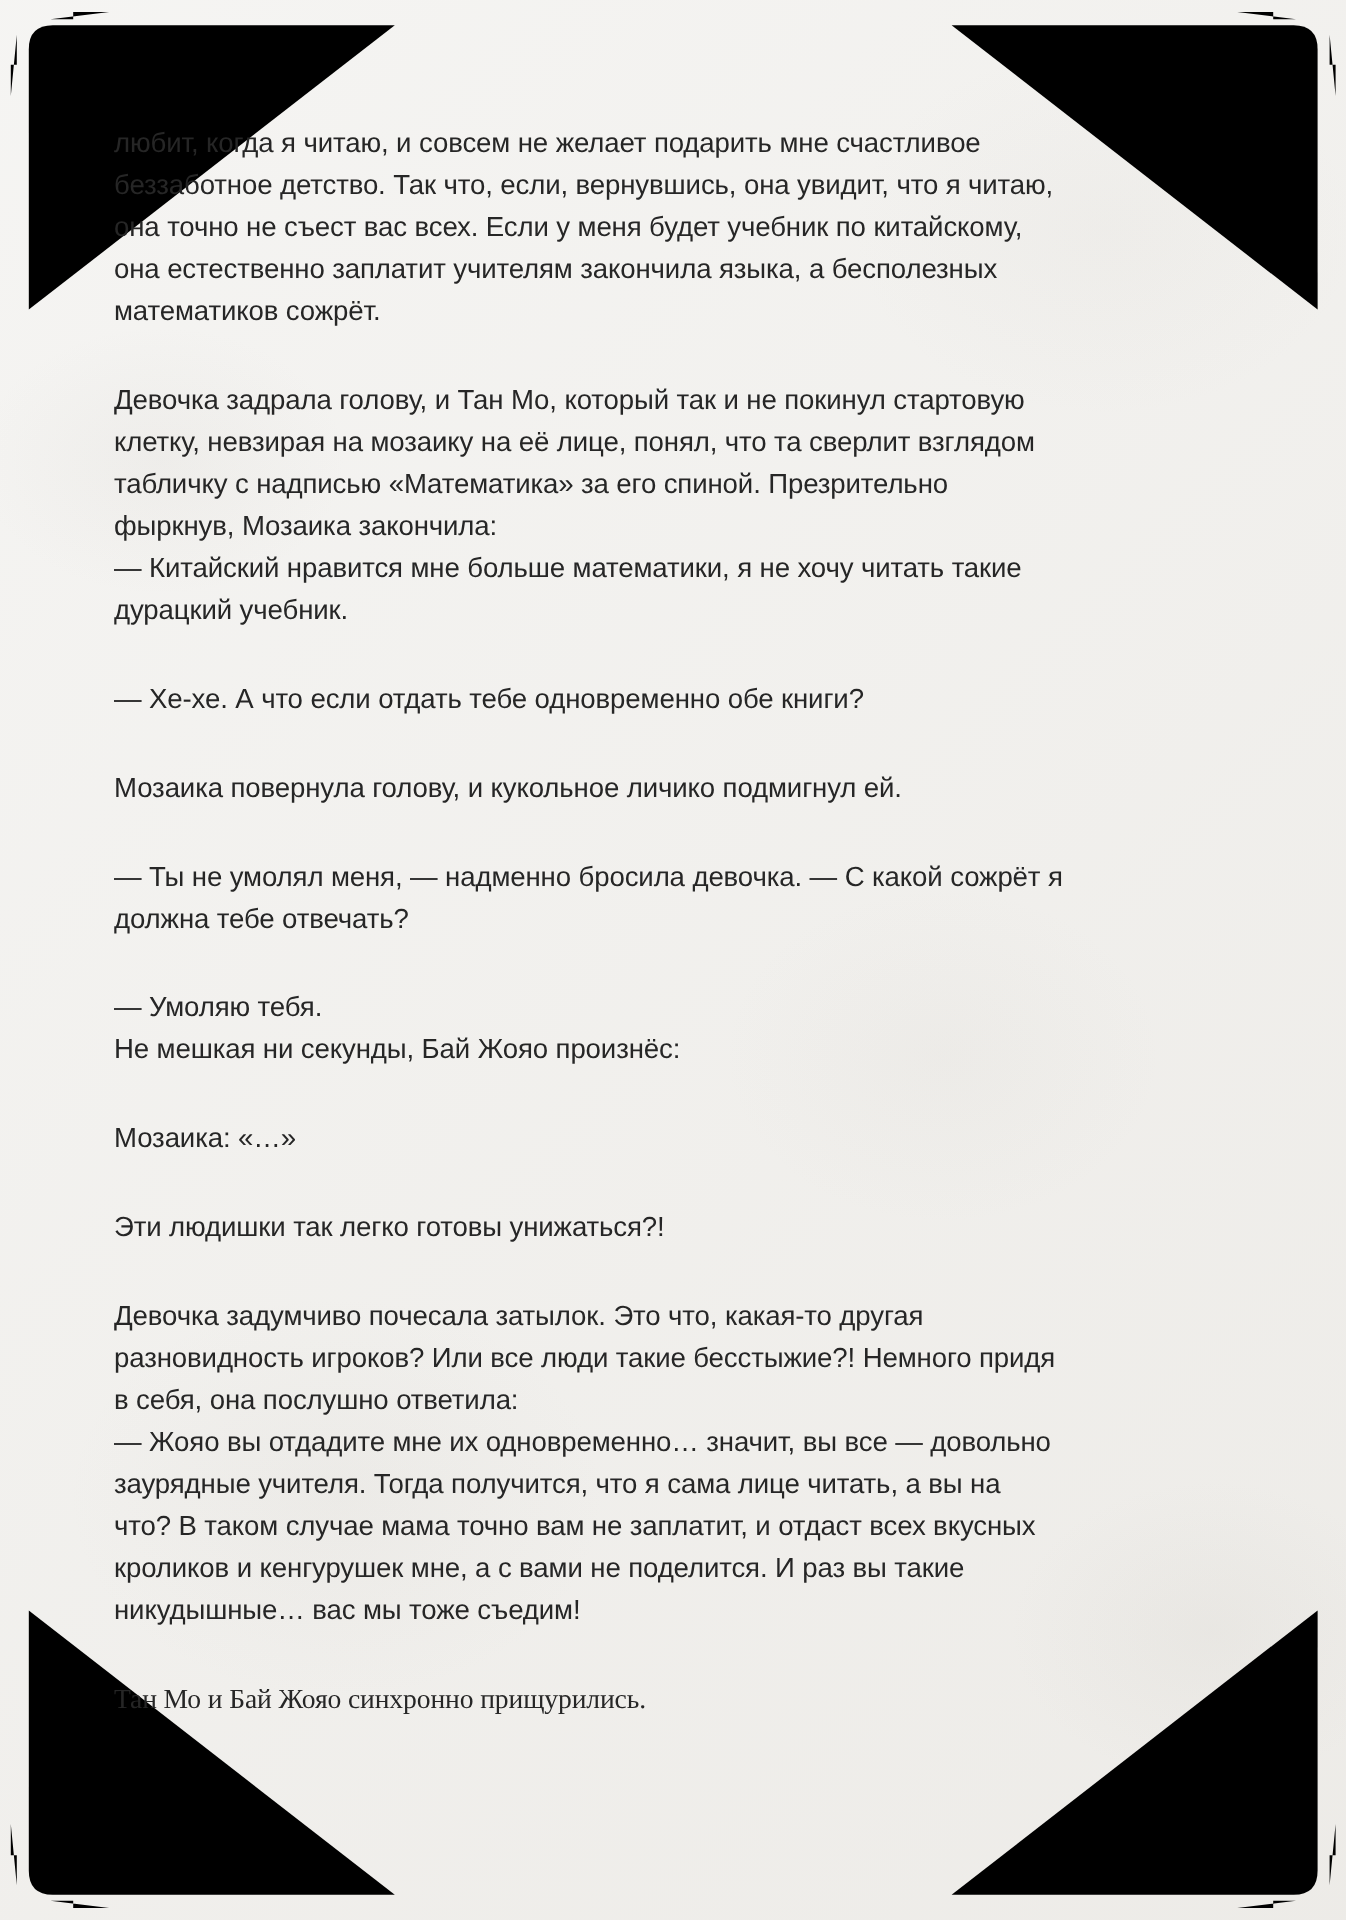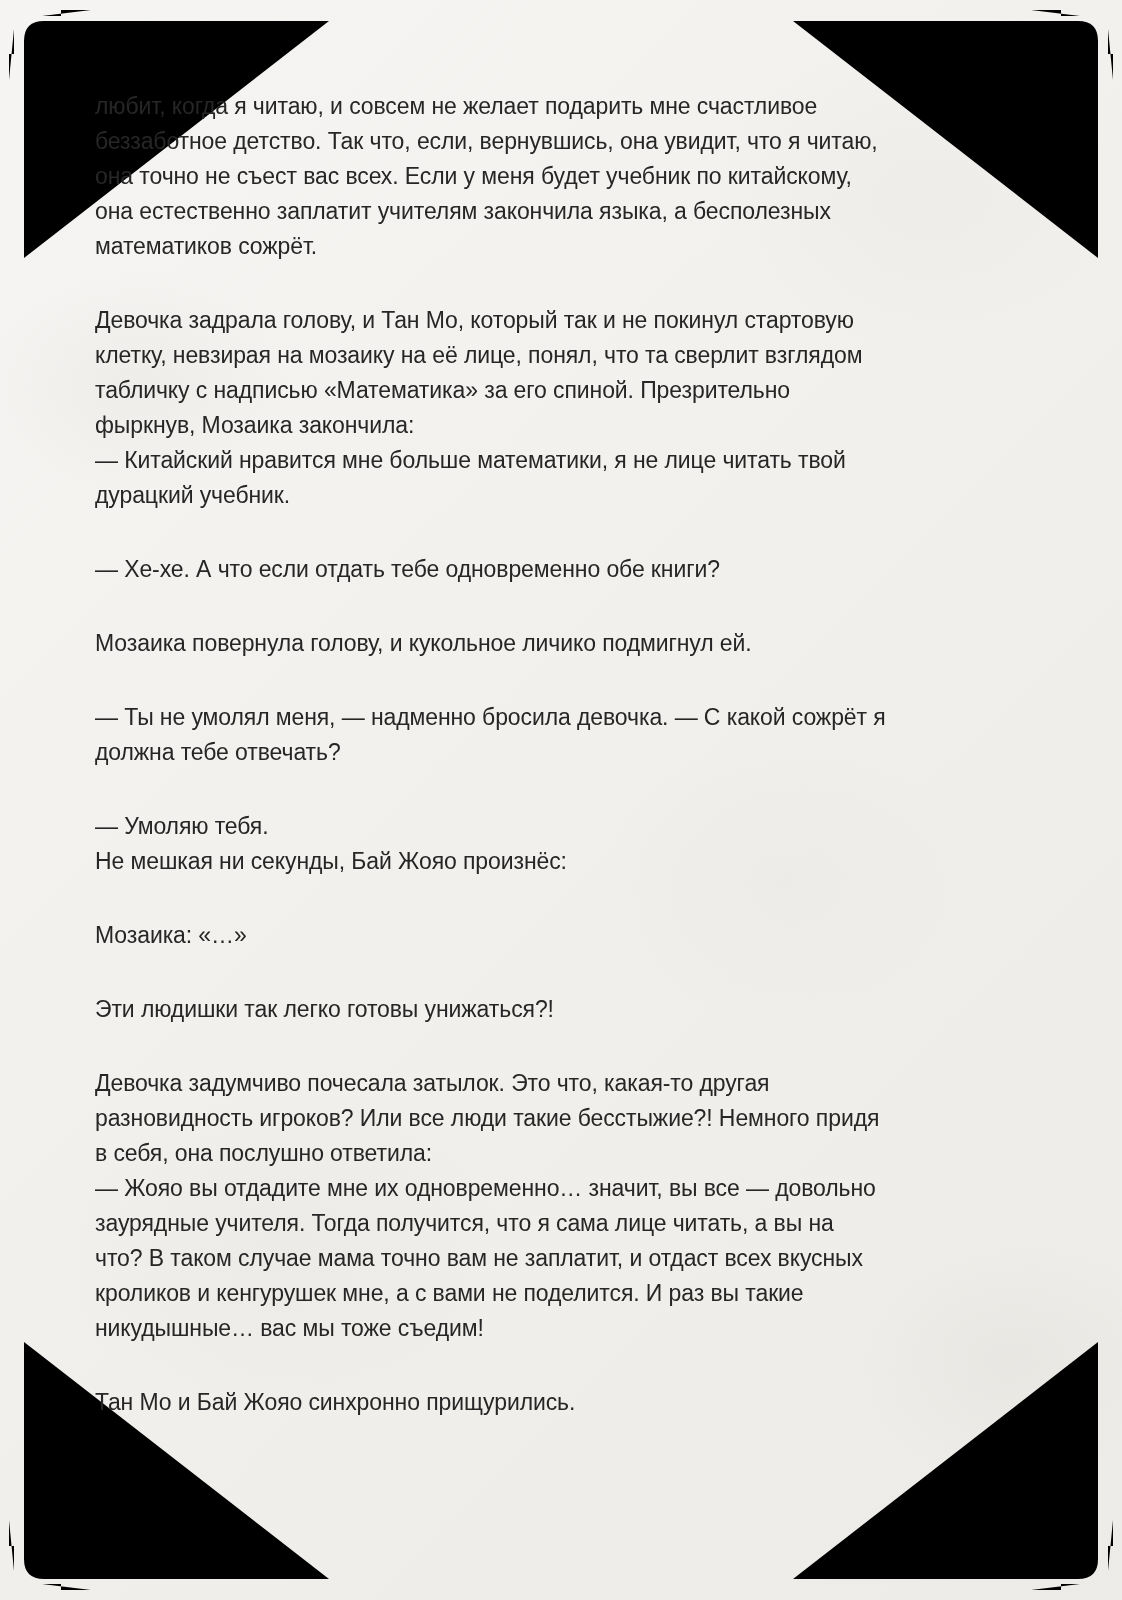--- a/index.html
+++ b/index.html
@@ -30,30 +30,30 @@
     position:absolute;width:330px;height:270px;pointer-events:none;
   }
   .corner svg{display:block;width:100%;height:100%;}
   .corner.tl{left:0;top:0;}
   .corner.tr{right:0;top:0;transform:scaleX(-1);}
   .corner.bl{left:0;bottom:0;transform:scaleY(-1);}
   .corner.br{right:0;bottom:0;transform:scale(-1,-1);}
 
   
   .content{
-    position:absolute;left:95px;top:89px;width:945px;
+    position:absolute;left:95px;top:102px;width:945px;
     color:var(--ink);
   }
   .para{
     margin:0 0 39px 0;
     font-size:23px;
     line-height:35px;
     letter-spacing:-0.1px;
   }
-  .para:last-child{margin-bottom:0;}
+  .para:last-child{margin-bottom:0;font-family:Liberation Serif, serif;}
   .line{display:block;white-space:pre;}
 </style>
 </head>
 <body>
 
 <div class="paper-texture"></div>
 
 <svg width="0" height="0" style="position:absolute" aria-hidden="true">
   <defs>
     <g id="corner-art">
@@ -103,21 +103,21 @@
       <span class="line">беззаботное детство. Так что, если, вернувшись, она увидит, что я читаю,</span>
       <span class="line">она точно не съест вас всех. Если у меня будет учебник по китайскому,</span>
       <span class="line">она естественно заплатит учителям закончила языка, а бесполезных</span>
       <span class="line">математиков сожрёт.</span>
     </p>
     <p class="para">
       <span class="line">Девочка задрала голову, и Тан Мо, который так и не покинул стартовую</span>
       <span class="line">клетку, невзирая на мозаику на её лице, понял, что та сверлит взглядом</span>
       <span class="line">табличку с надписью «Математика» за его спиной. Презрительно</span>
       <span class="line">фыркнув, Мозаика закончила:</span>
-      <span class="line">— Китайский нравится мне больше математики, я не лице читать твой</span>
+      <span class="line">— Китайский нравится мне больше математики, я не хочу читать такие</span>
       <span class="line">дурацкий учебник.</span>
     </p>
     <p class="para">
       <span class="line">— Хе-хе. А что если отдать тебе одновременно обе книги?</span>
     </p>
     <p class="para">
       <span class="line">Мозаика повернула голову, и кукольное личико подмигнул ей.</span>
     </p>
     <p class="para">
       <span class="line">— Ты не умолял меня, — надменно бросила девочка. — С какой сожрёт я</span>

